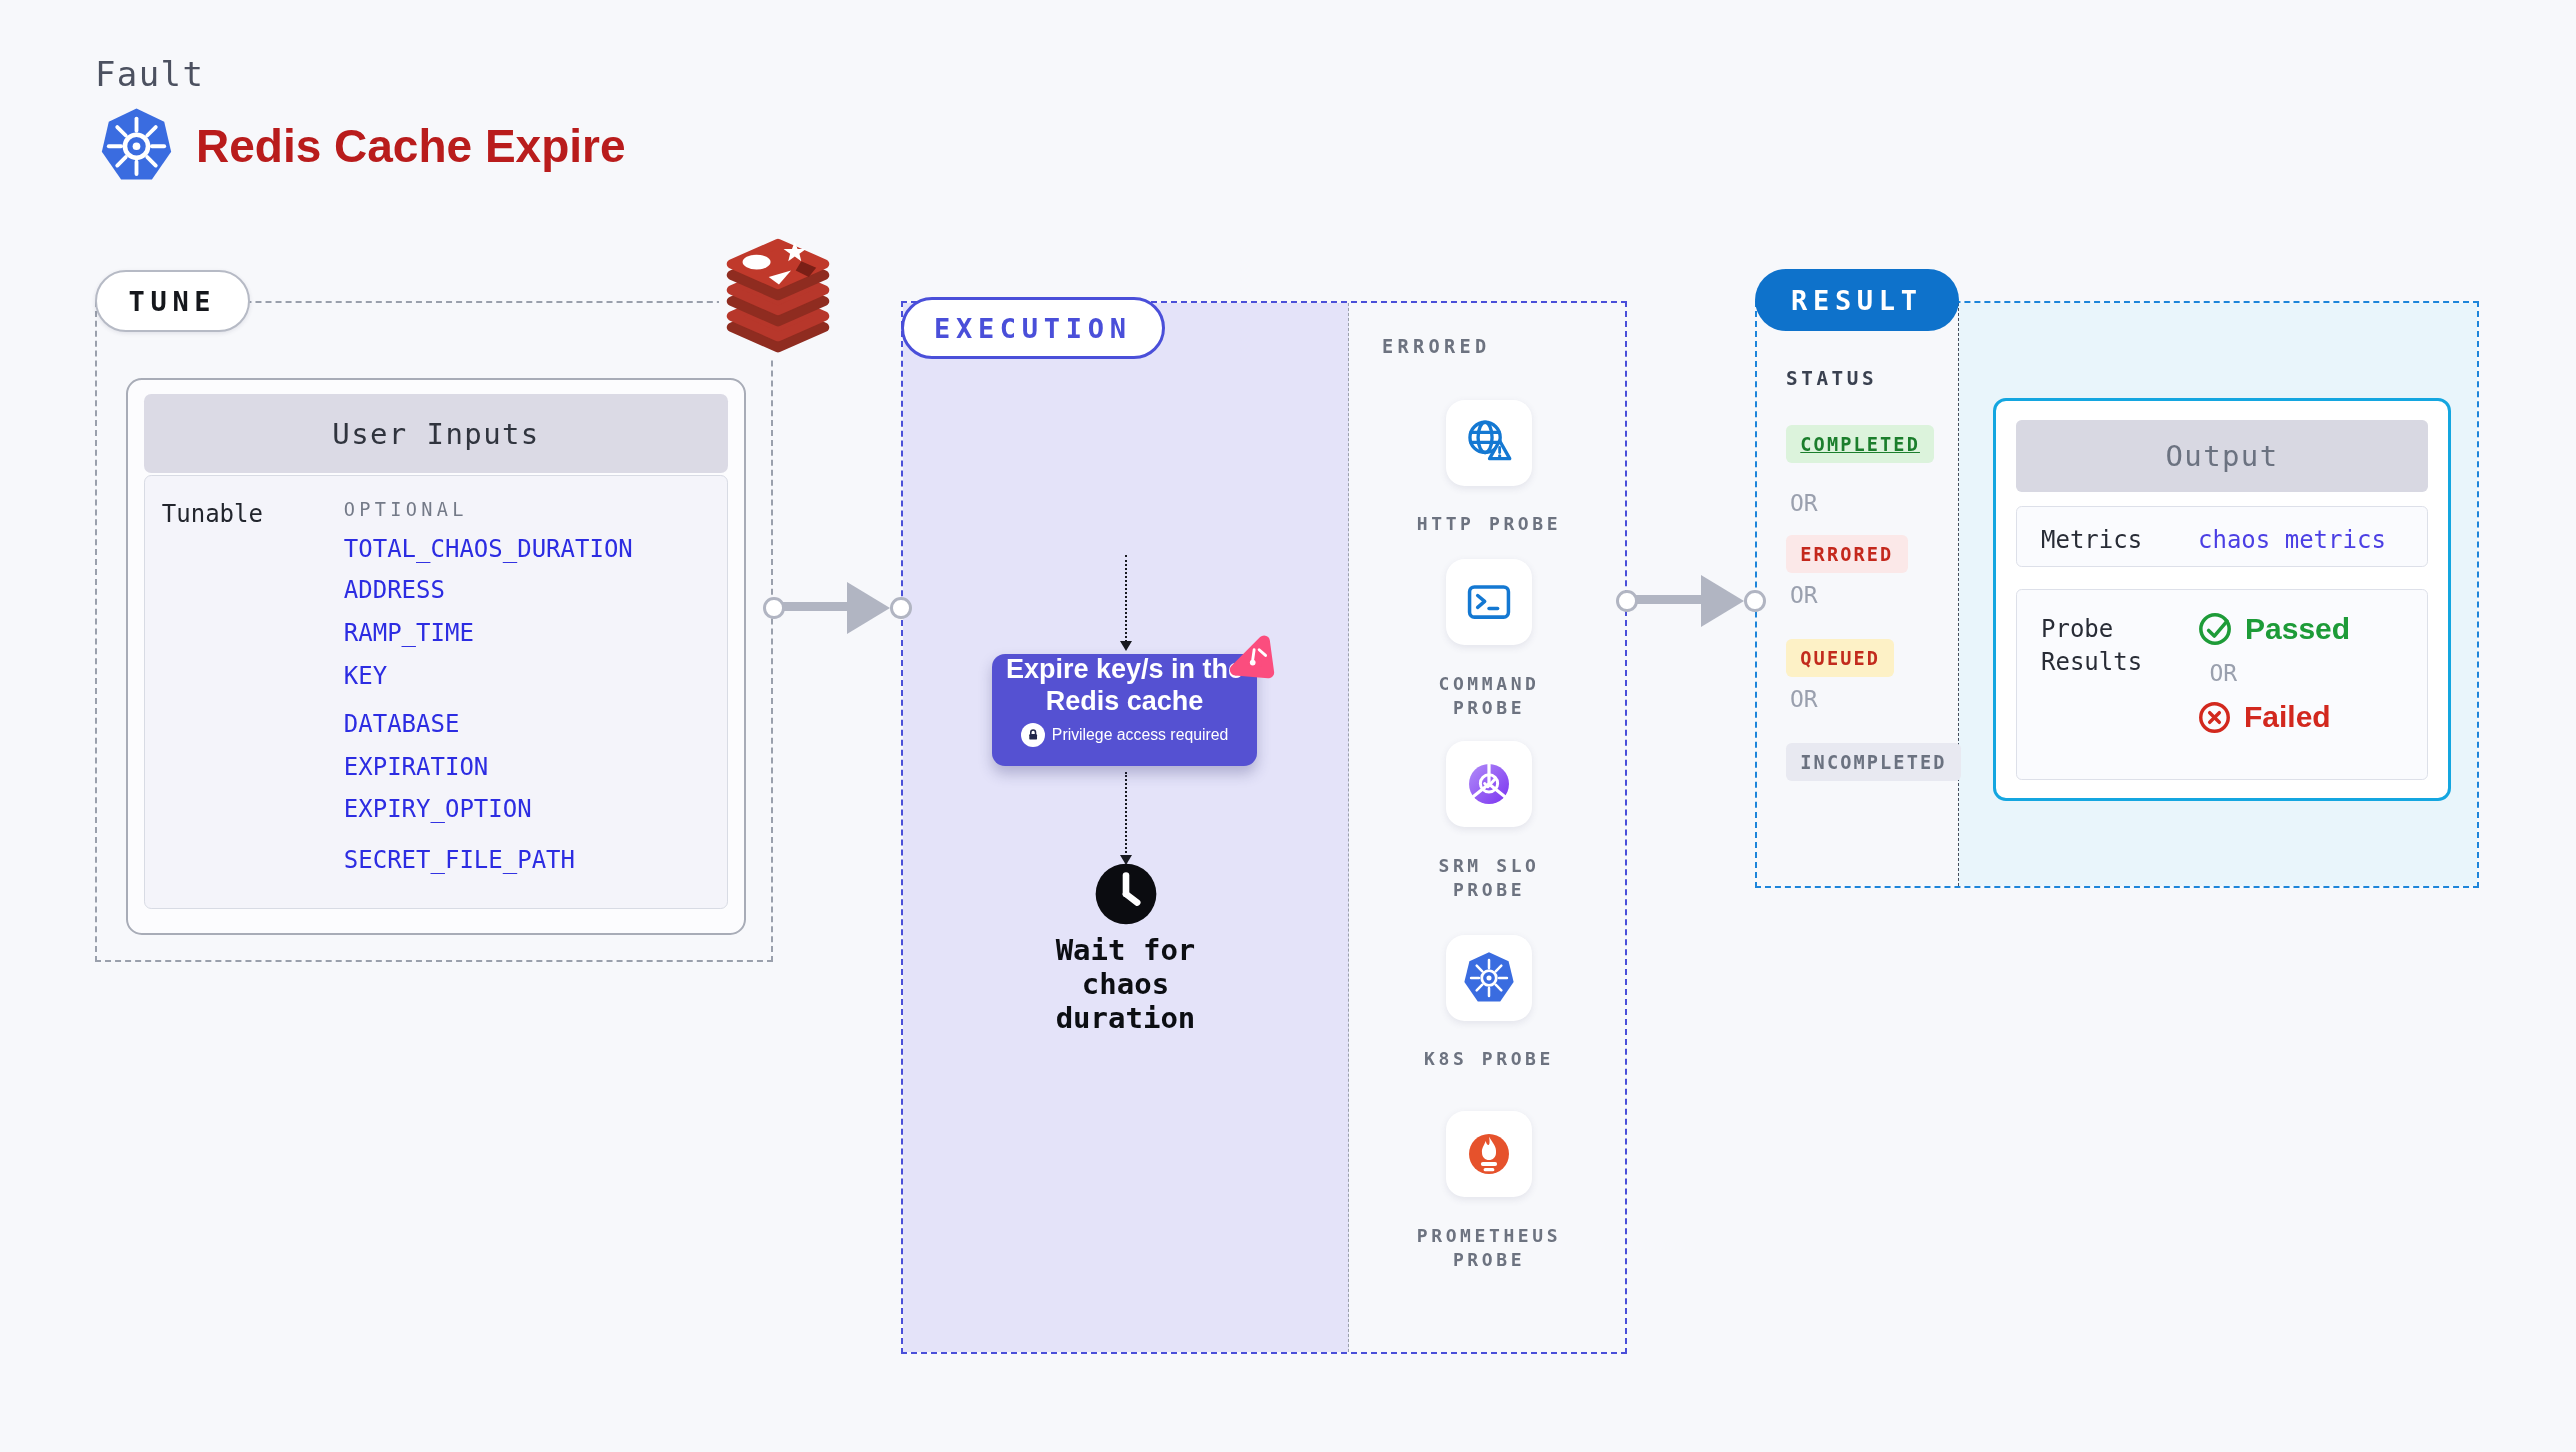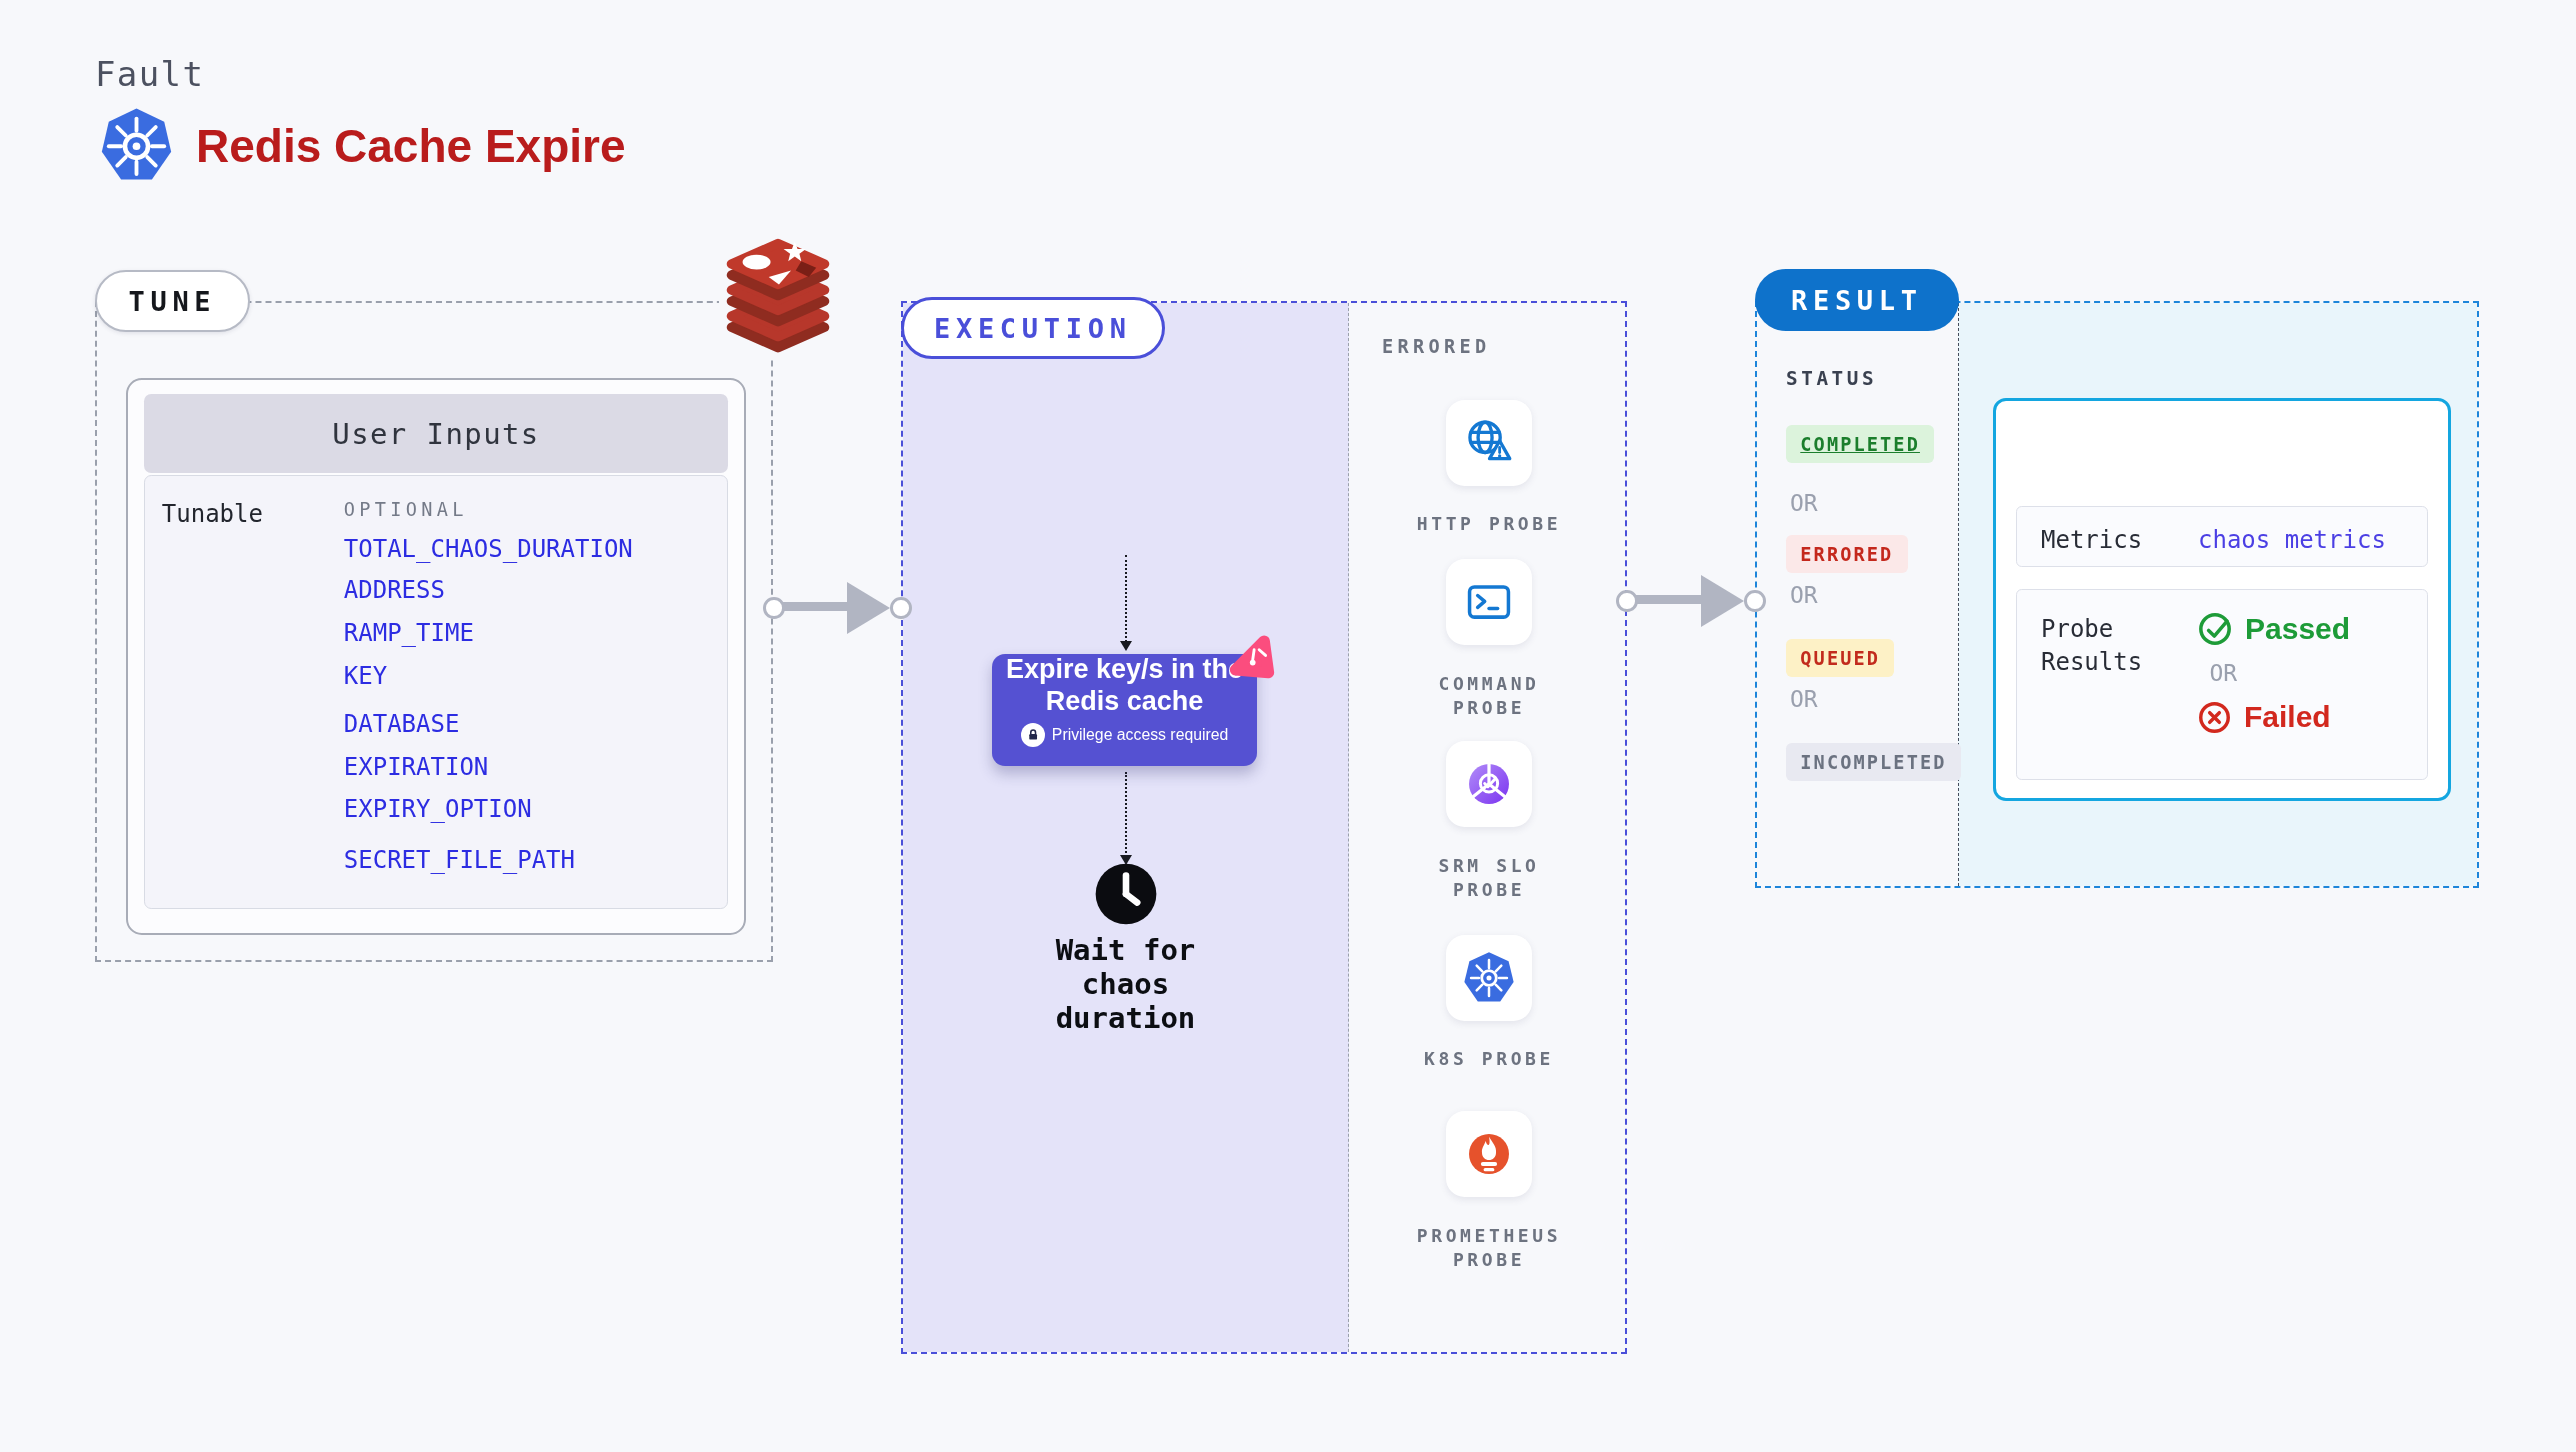--- a/index.html
+++ b/index.html
@@ -293,20 +293,21 @@
 
   <div class="badge badge-completed" style="top:122px;text-decoration:underline;">COMPLETED</div>
   <div class="or" style="top:187px;">OR</div>
   <div class="badge badge-errored" style="top:232px;">ERRORED</div>
   <div class="or" style="top:279px;">OR</div>
   <div class="badge badge-queued" style="top:336px;">QUEUED</div>
   <div class="or" style="top:383px;">OR</div>
   <div class="badge badge-incompleted" style="top:440px;">INCOMPLETED</div>
 
   <div class="output-box">
+    <div class="output-header">Output</div>
 
     <div class="out-row row-metrics">
       <div class="out-label" style="line-height:66px;">Metrics</div>
       <div class="metrics-value">chaos metrics</div>
     </div>
 
     <div class="out-row row-probe">
       <div class="out-label" style="top:23px;width:129px;">Probe Results</div>
       <div class="pr-right">
         <div class="pr-row pr-passed">

